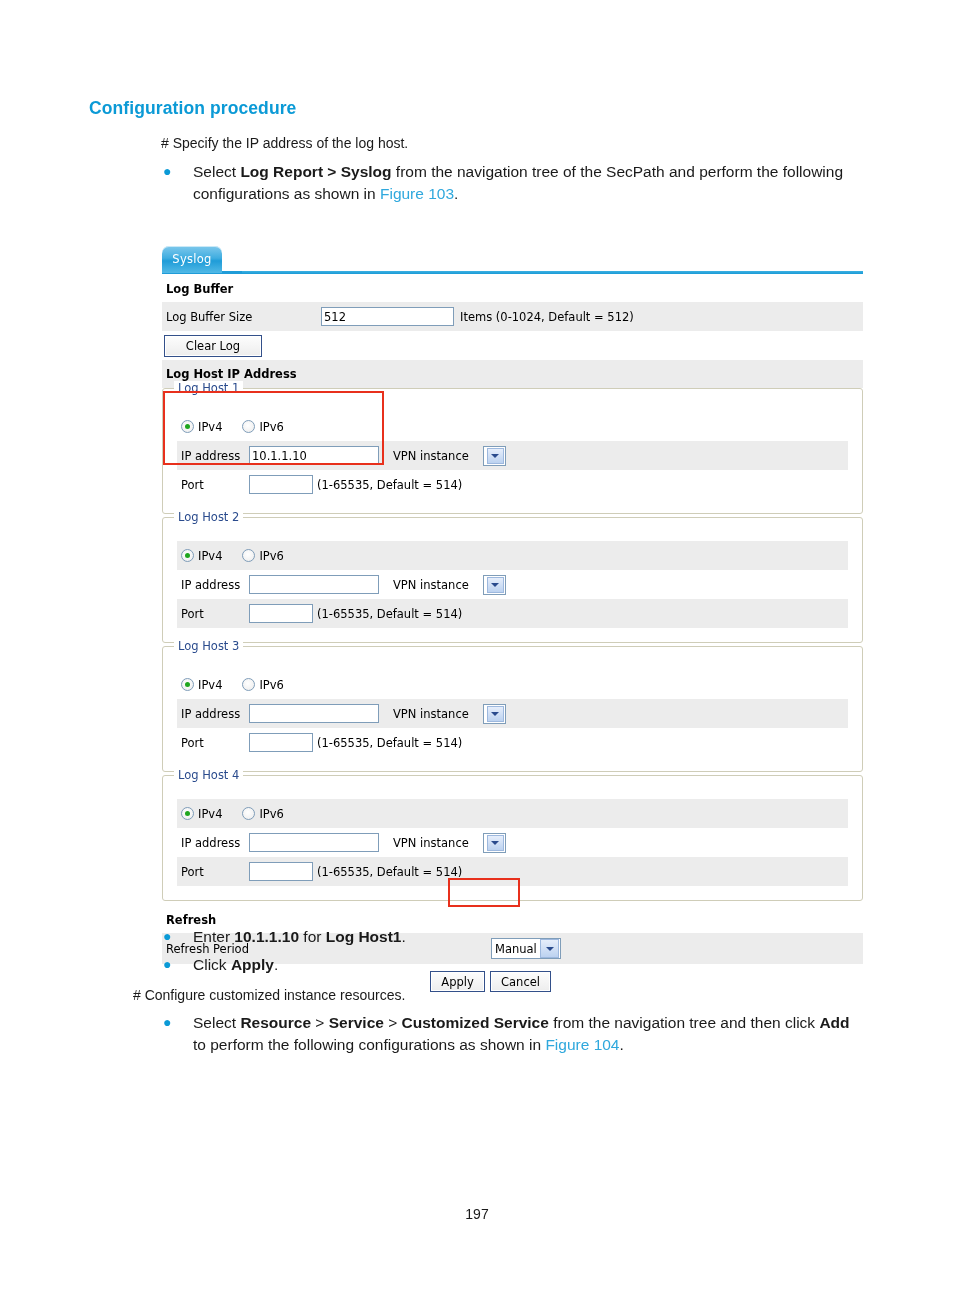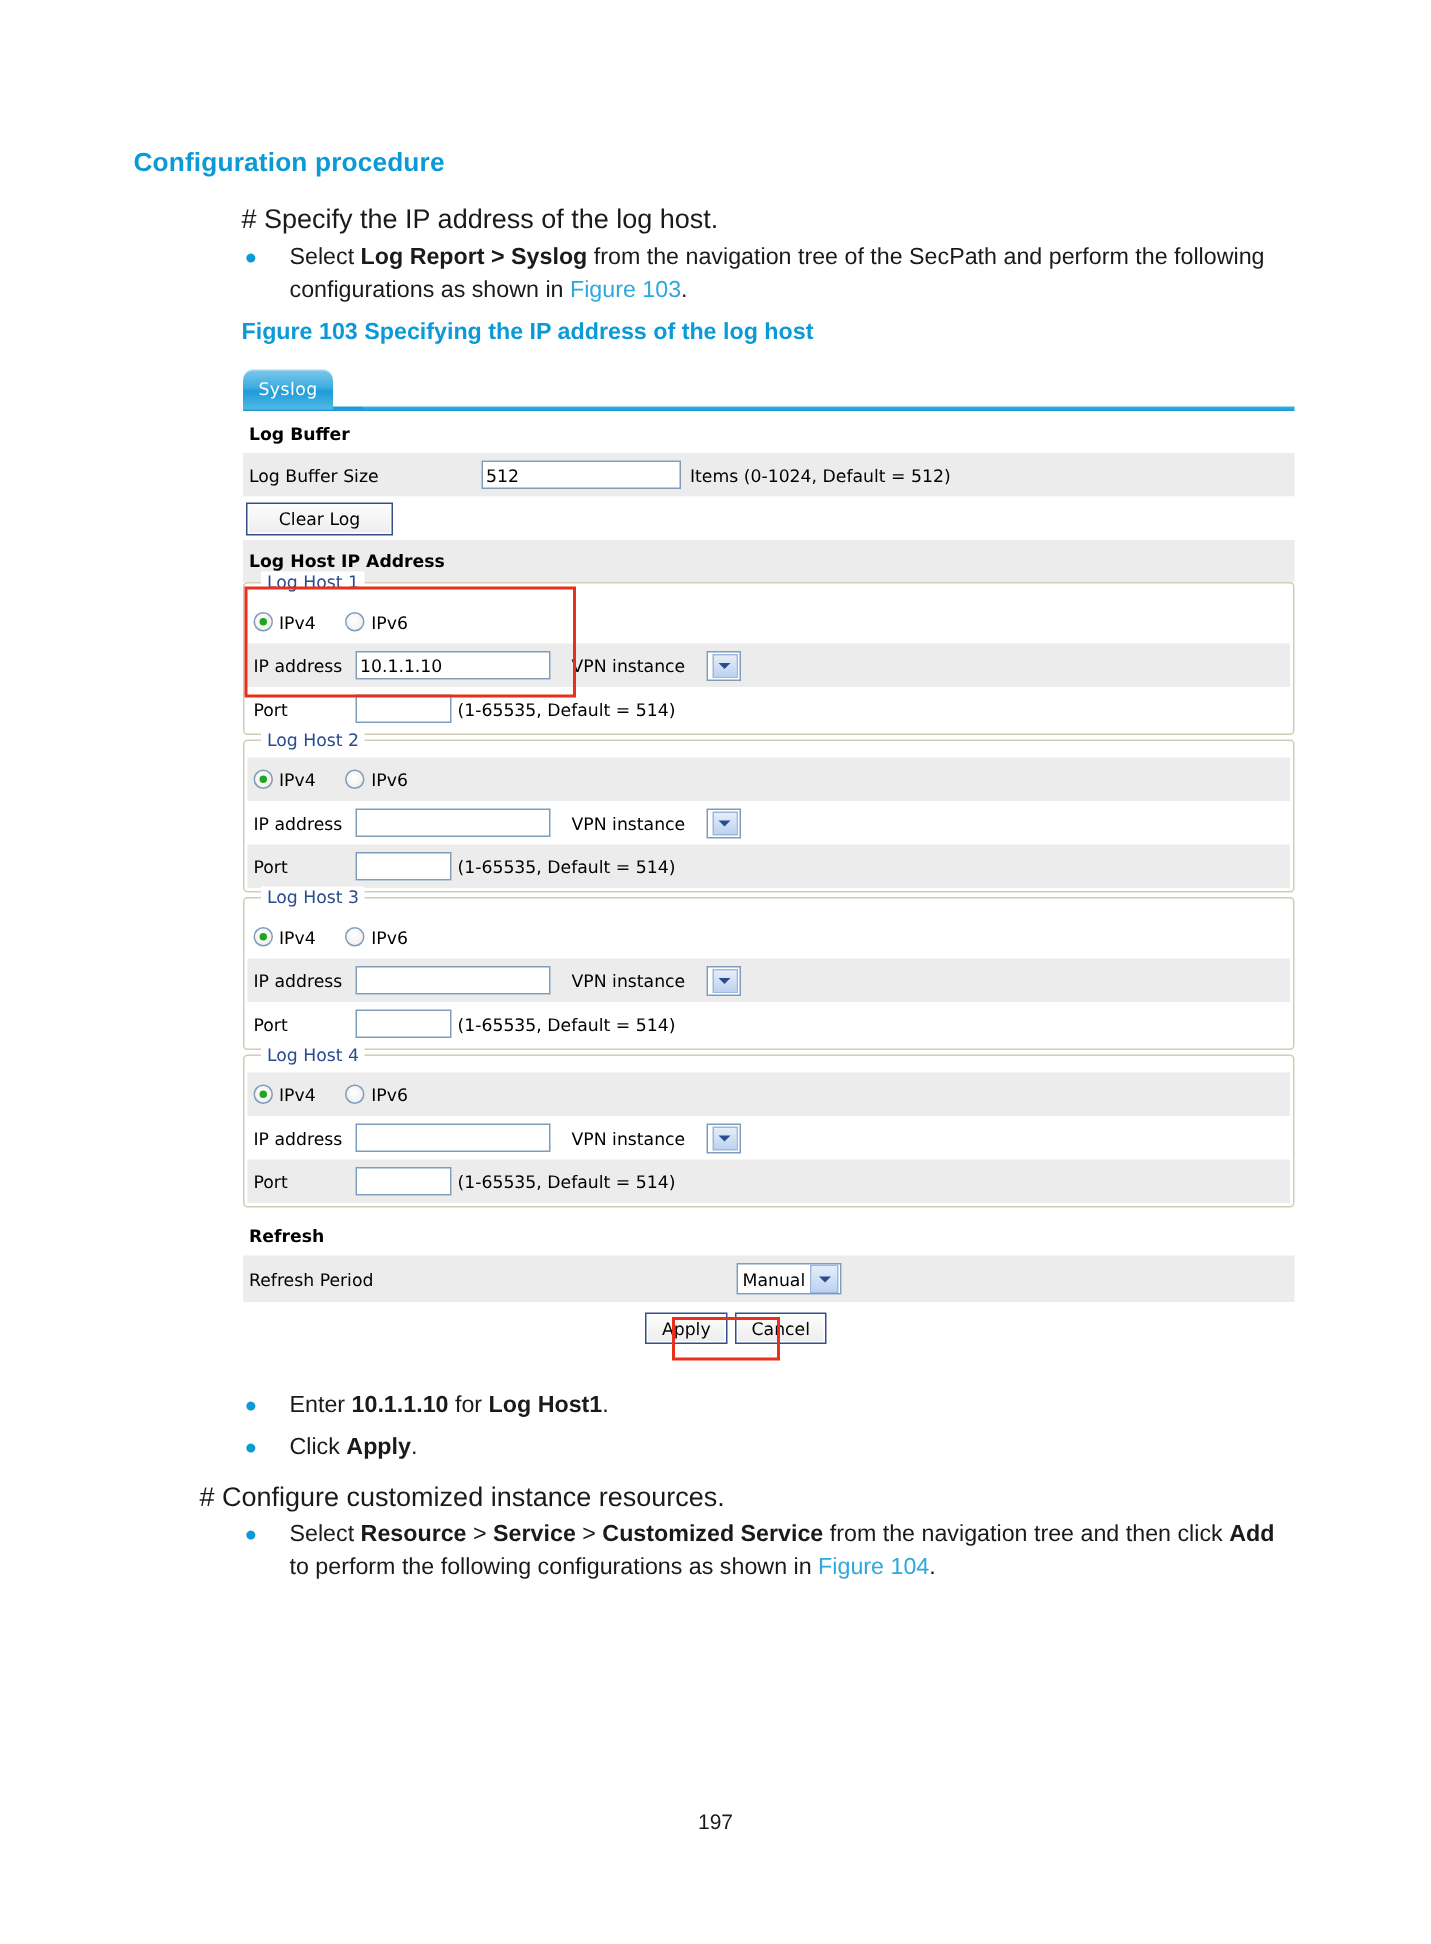--- a/index.html
+++ b/index.html
@@ -27,21 +27,21 @@
     position: absolute;
     left: 89px;
     top: 98px;
     font-size: 17.5px;
     font-weight: bold;
     color: #0b9ad6;
     letter-spacing: 0.1px;
   }
   .body-para {
     position: absolute;
-    font-size: 18px;
+    font-size: 14px;
     color: #1a1a1a;
     line-height: 1.5;
   }
   .bullet-row {
     position: absolute;
     display: flex;
     align-items: flex-start;
   }
   .bullet-dot {
     color: #0b9ad6;
@@ -187,21 +187,21 @@
     box-shadow: inset 0 0 0 1px #ffffff;
   }
   .btn.clear { min-width: 98px; height: 22px; }
 
   
   .fs {
     position: relative;
     border: 1px solid #cfcdb8;
     border-radius: 3px;
     margin: 0 0 3px 0;
-    padding: 0;
+    padding: 12px;
     background: #ffffff;
   }
   .fs-legend {
     position: absolute;
     top: -8px;
     left: 11px;
     background: #ffffff;
     padding: 0 4px;
     font-size: 11.5px;
     color: #2a4b8d;
@@ -313,21 +313,20 @@
 
   <div class="h2-heading">Configuration procedure</div>
 
   <div class="body-para" style="left:161px; top:133px;"># Specify the IP address of the log host.</div>
 
   <div class="bullet-row" style="left:161px; top:161px; width:690px;">
     <span class="bullet-dot">●</span>
     <span class="bullet-text"><span>Select </span><b>Log Report &gt; Syslog</b><span> from the navigation tree of the SecPath and perform the following configurations as shown in </span><span class="lnk">Figure 103</span><span>.</span></span>
   </div>
 
-  <div class="fig-caption">Figure 103 Specifying the IP address of the log host</div>
 
   <div class="shot">
 
     <div class="tabstrip">
       <div class="tab-underline-left"></div>
       <div class="tab-underline"></div>
       <div class="tab">
         <div class="tab-label">Syslog</div>
       </div>
     </div>

